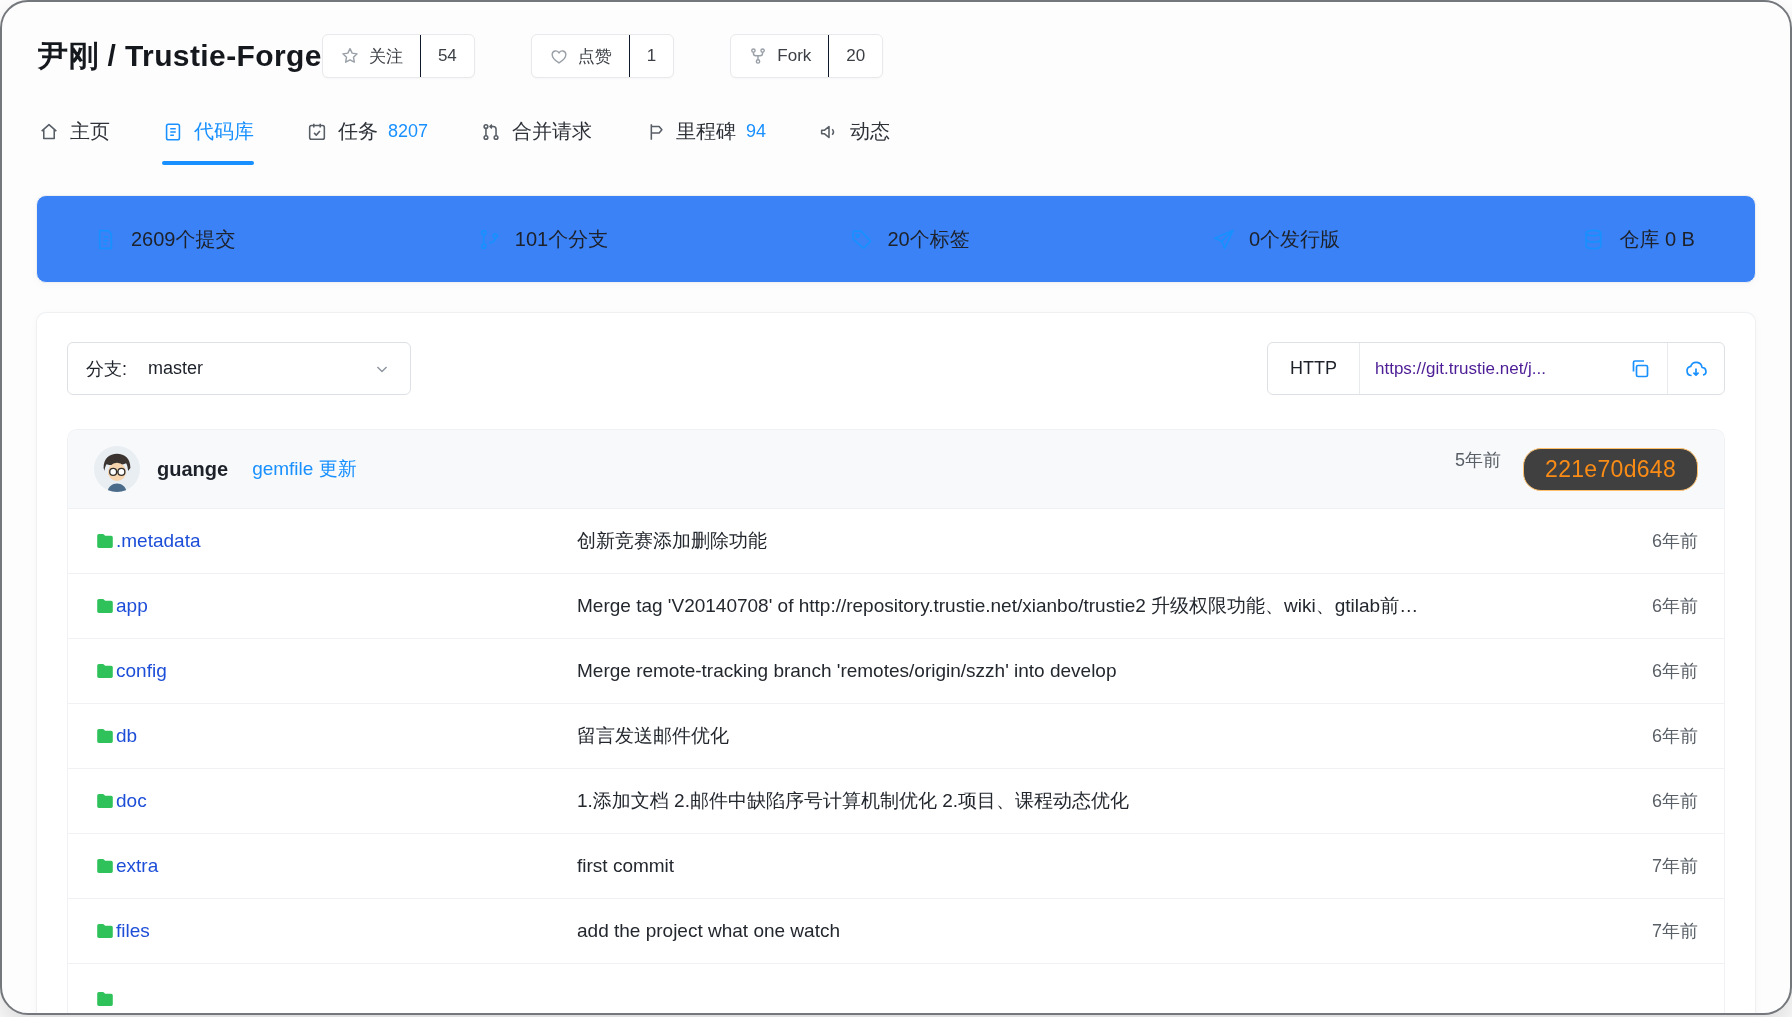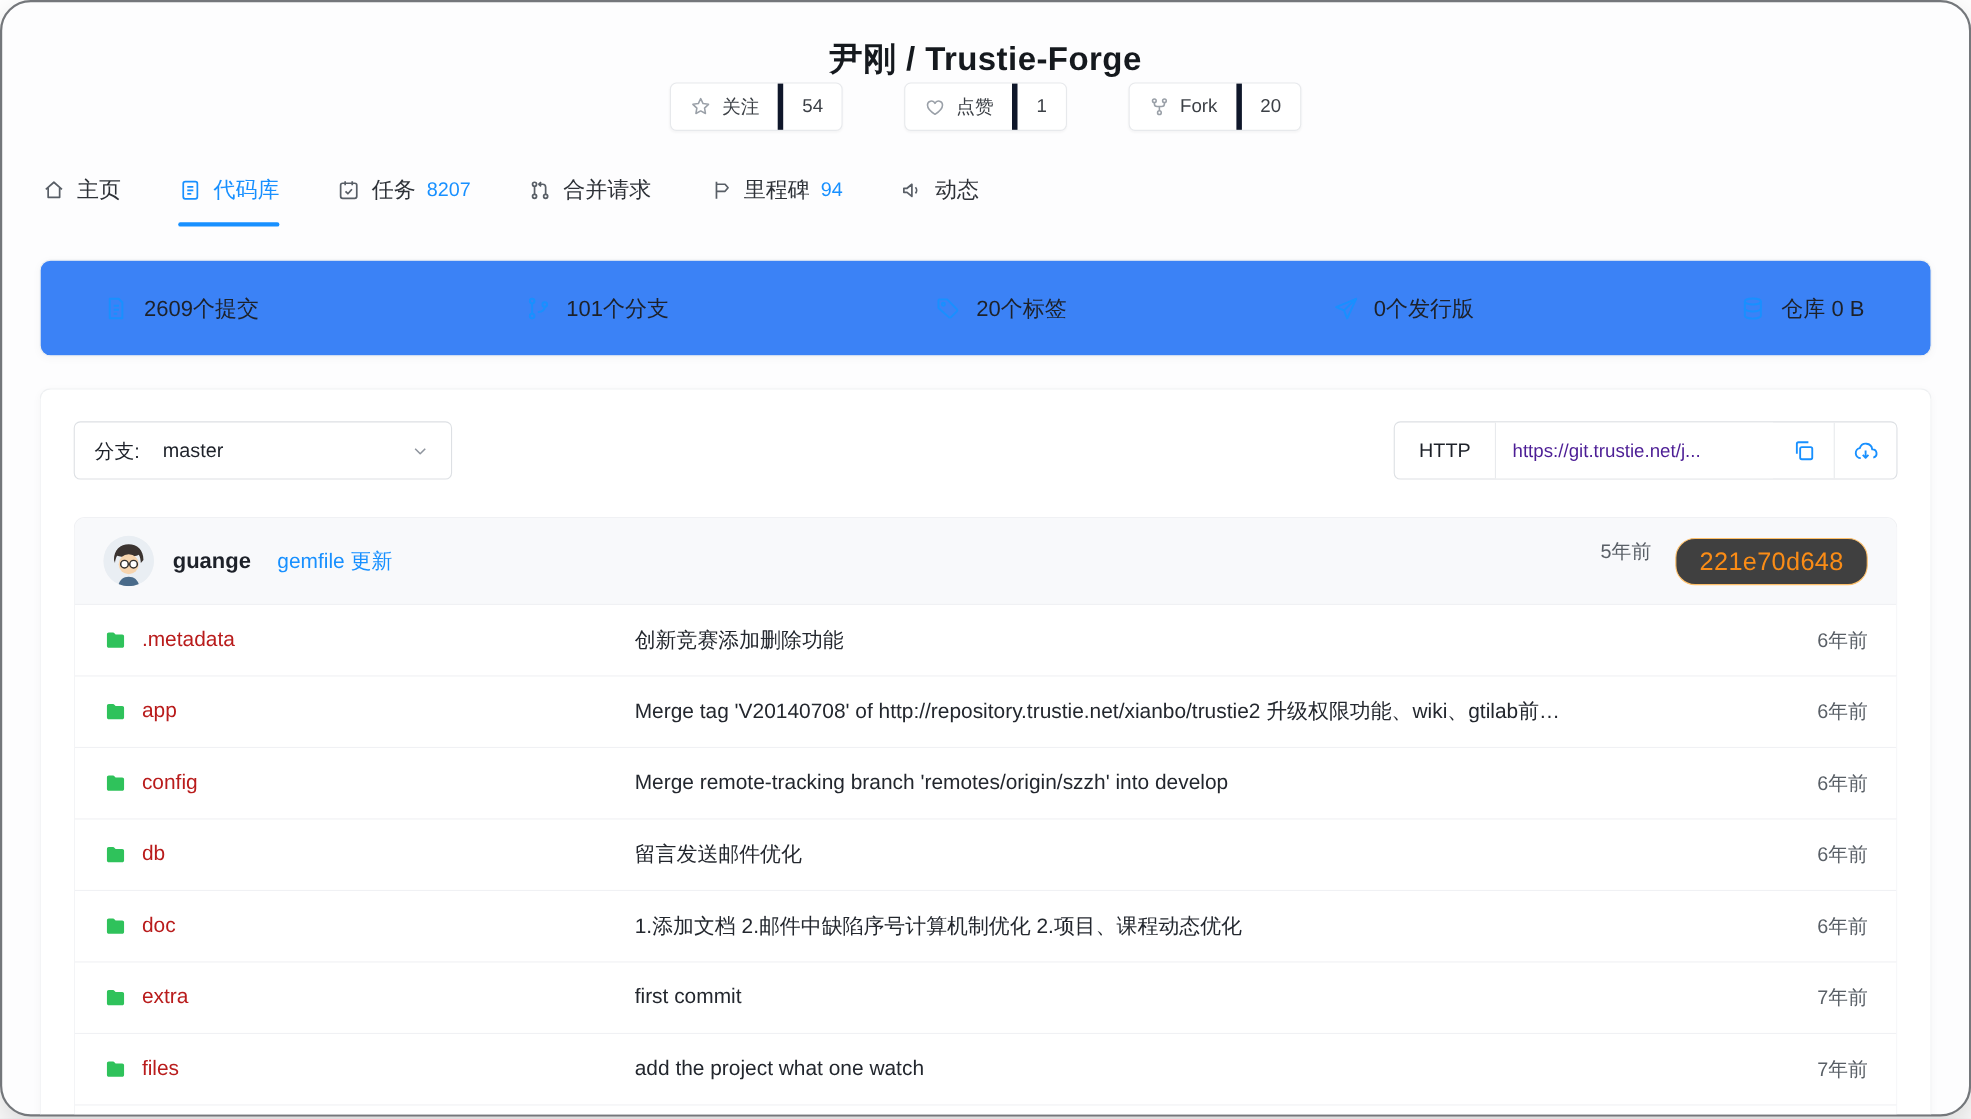--- a/index.html
+++ b/index.html
@@ -12,26 +12,26 @@
   body{
     width:1792px;height:1017px;overflow:hidden;background:#ffffff;
     font-family:"Liberation Sans","DejaVu Sans",sans-serif;color:#1d2129;
   }
   .window{
     position:absolute;left:0;top:0;width:1792px;height:1015px;
     background:#fdfdfe;border:2px solid #74777b;border-radius:28px;
     overflow:hidden;box-shadow:0 14px 34px rgba(0,0,0,.16);
   }
   
-  .hdr{display:flex;align-items:center;padding:32px 36px 0 36px;flex-direction:column;}
+  .hdr{display:flex;align-items:center;padding:32px 36px 0 36px;}
   .title{margin:0;font-size:30px;font-weight:600;color:#15191e;letter-spacing:.4px;}
   .hbtns{display:flex;align-items:center;gap:56px;}
   .hbtn{display:flex;align-items:stretch;height:44px;background:#fff;border:1px solid #e7e9ec;border-radius:6px;font-size:17px;color:#3c4046;cursor:pointer;box-shadow:0 1px 2px rgba(0,0,0,.03);}
   .hbtn .lab{display:flex;align-items:center;gap:9px;padding:0 17px;}
-  .hbtn .cnt{display:flex;align-items:center;padding:0 17px;border-left:5px solid #0f172a;}
+  .hbtn .cnt{display:flex;align-items:center;padding:0 17px;border-left:1px solid #0f172a;}
   .hbtn svg{width:20px;height:20px;color:#9aa0a8;}
   
   .tabs{display:flex;gap:52px;padding:0 36px;margin-top:40px;}
   .tab{display:flex;align-items:center;gap:10px;font-size:20px;color:#2e3238;padding-bottom:20px;position:relative;cursor:pointer;}
   .tab svg{width:22px;height:22px;color:#585e66;}
   .tab .tcnt{color:var(--accent);font-size:18px;}
   .tab.active{color:var(--accent);}
   .tab.active svg{color:var(--accent);}
   .tab.active::after{content:"";position:absolute;left:0;right:0;bottom:0;height:4px;border-radius:2px;background:var(--accent);}
   
@@ -58,21 +58,21 @@
   .tbl{margin:0 30px;border:1px solid #f0f1f4;border-bottom:none;border-radius:10px 10px 0 0;overflow:hidden;}
   .commit{height:78px;background:#f8f9fb;display:flex;align-items:center;padding:0 26px;}
   .avatar{width:46px;height:46px;border-radius:50%;overflow:hidden;background:#edf0f3;flex:0 0 auto;}
   .avatar svg{width:46px;height:46px;display:block;}
   .commit .author{margin-left:17px;font-size:20px;font-weight:700;color:#1d2129;}
   .commit .cmsg{margin-left:24px;font-size:19px;color:var(--accent);cursor:pointer;}
   .commit .cright{margin-left:auto;display:flex;gap:22px;}
   .commit .ctime{font-size:18px;color:#595f66;}
   .sha{border:1.5px solid #ffc069;background:#404040;color:var(--hash-orange);font-size:23px;line-height:1;padding:9px 21px;border-radius:18px;cursor:pointer;letter-spacing:.3px;}
   .row{display:flex;align-items:center;height:65px;padding:0 26px;border-top:1px solid #f0f1f4;background:#fff;cursor:pointer;}
-  .fname{display:flex;align-items:center;gap:13px;width:483px;flex:0 0 auto;font-size:19px;color:#b91c1c;}
+  .fname{display:flex;align-items:center;width:483px;flex:0 0 auto;font-size:19px;color:#1d4ed8;}
   .fname svg{width:22px;height:22px;color:var(--folder);flex:0 0 auto;}
   .fmsg{flex:1;font-size:19px;color:#23272e;white-space:nowrap;overflow:hidden;text-overflow:ellipsis;padding-right:36px;}
   .ftime{width:76px;text-align:right;font-size:18px;color:#595f66;flex:0 0 auto;}
   .row.partial{height:70px;align-items:center;}
   .skel{width:96px;height:13px;border-radius:4px;background:#dfe2e6;}
 </style>
 </head>
 <body>
 
 <div class="window">

